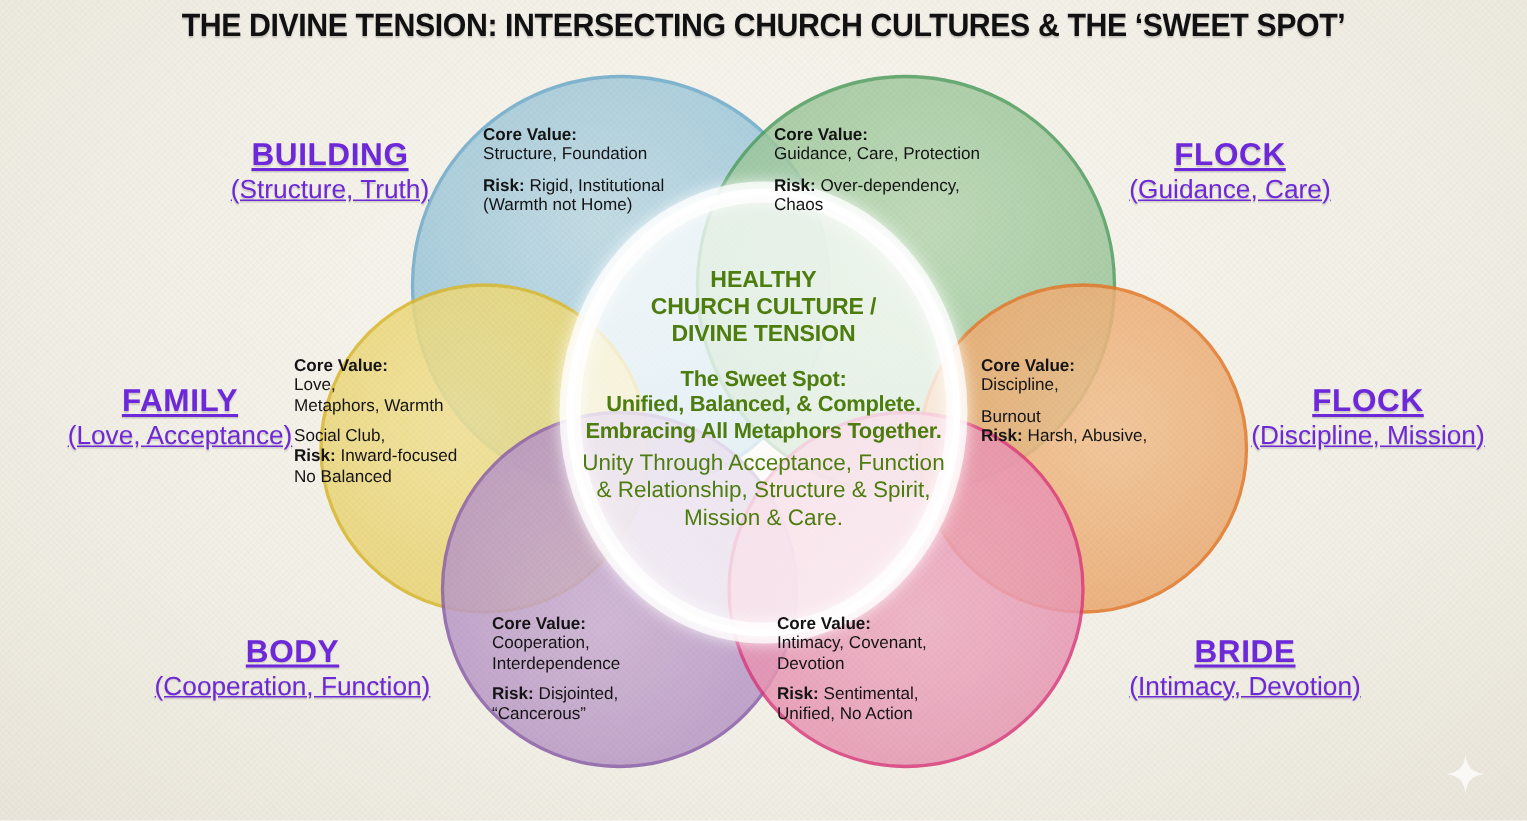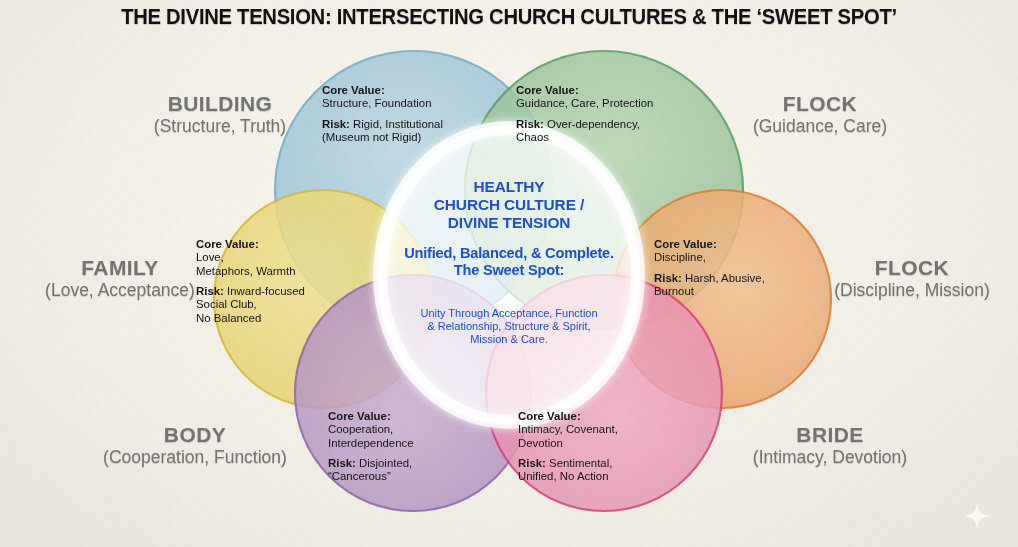--- a/index.html
+++ b/index.html
@@ -31,22 +31,23 @@
     text-shadow:0 1px 1px rgba(0,0,0,0.18);
     transform:scaleX(0.94);
   }
   #venn{
     position:absolute;left:0;top:0;width:1018px;height:547px;
   }
   .outer-label{
     position:absolute;
     text-align:center;
     line-height:1.12;
-    color:#737373;
+    color:#6d28d9;
     text-shadow:0 1px 1px rgba(0,0,0,0.16);
+    text-decoration:underline;
   }
   .outer-label .ol-title{
     font-size:21px;font-weight:bold;letter-spacing:0.4px;display:block;
   }
   .outer-label .ol-sub{
     font-size:17.5px;font-weight:normal;display:block;margin-top:1px;
   }
   .circle-text{
     position:absolute;
     text-align:left;
@@ -55,30 +56,30 @@
     color:#141414;
     width:175px;
   }
   .circle-text .cv-head,.circle-text .rk-head{font-weight:bold;}
   .circle-text .blk{display:block;}
   .circle-text .gap{height:7px;}
   #center-text{
     position:absolute;
     left:383px;top:178px;width:252px;
     text-align:center;
-    color:#1d4ed8;
+    color:#4d7c0f;
   }
   #center-text .ct-head{
     font-size:15.4px;font-weight:bold;line-height:1.16;letter-spacing:-0.1px;
   }
   #center-text .ct-sweet{
     font-size:14.6px;font-weight:bold;line-height:1.2;margin-top:13px;letter-spacing:-0.2px;
   }
   #center-text .ct-sub{
-    font-size:11px;font-weight:normal;line-height:1.22;margin-top:27px;
+    font-size:15px;font-weight:normal;line-height:1.22;margin-top:3px;
   }
   #sparkle{position:absolute;right:28px;bottom:18px;width:26px;height:26px;opacity:0.75;}
 </style>
 </head>
 <body>
 
 <div id="paper-texture"></div>
 
 <div id="title">THE DIVINE TENSION: INTERSECTING CHURCH CULTURES &amp; THE ‘SWEET SPOT’</div>
 
@@ -158,47 +159,47 @@
 <div class="outer-label" style="left:710px;top:423px;width:240px;">
   <span class="ol-title">BRIDE</span>
   <span class="ol-sub">(Intimacy, Devotion)</span>
 </div>
 
 <div class="circle-text" style="left:322px;top:84px;">
   <span class="blk"><b class="cv-head">Core Value:</b></span>
   <span class="blk">Structure, Foundation</span>
   <div class="gap"></div>
   <span class="blk"><b class="rk-head">Risk:</b> <span>Rigid, Institutional</span></span>
-  <span class="blk">(Museum not Rigid)</span>
+  <span class="blk">(Warmth not Home)</span>
 </div>
 
 <div class="circle-text" style="left:516px;top:84px;width:190px;">
   <span class="blk"><b class="cv-head">Core Value:</b></span>
   <span class="blk">Guidance, Care, Protection</span>
   <div class="gap"></div>
   <span class="blk"><b class="rk-head">Risk:</b> <span>Over-dependency,</span></span>
   <span class="blk">Chaos</span>
 </div>
 
 <div class="circle-text" style="left:196px;top:238px;width:168px;">
   <span class="blk"><b class="cv-head">Core Value:</b></span>
   <span class="blk">Love,</span>
   <span class="blk">Metaphors, Warmth</span>
   <div class="gap"></div>
+  <span class="blk">Social Club,</span>
   <span class="blk"><b class="rk-head">Risk:</b> <span>Inward-focused</span></span>
-  <span class="blk">Social Club,</span>
   <span class="blk">No Balanced</span>
 </div>
 
 <div class="circle-text" style="left:654px;top:238px;width:172px;">
   <span class="blk"><b class="cv-head">Core Value:</b></span>
   <span class="blk">Discipline,</span>
   <div class="gap"></div>
+  <span class="blk">Burnout</span>
   <span class="blk"><b class="rk-head">Risk:</b> <span>Harsh, Abusive,</span></span>
-  <span class="blk">Burnout</span>
 </div>
 
 <div class="circle-text" style="left:328px;top:410px;width:176px;">
   <span class="blk"><b class="cv-head">Core Value:</b></span>
   <span class="blk">Cooperation,</span>
   <span class="blk">Interdependence</span>
   <div class="gap"></div>
   <span class="blk"><b class="rk-head">Risk:</b> <span>Disjointed,</span></span>
   <span class="blk">“Cancerous”</span>
 </div>
@@ -212,22 +213,23 @@
   <span class="blk">Unified, No Action</span>
 </div>
 
 <div id="center-text">
   <div class="ct-head">
     <span style="display:block">HEALTHY</span>
     <span style="display:block">CHURCH CULTURE /</span>
     <span style="display:block">DIVINE TENSION</span>
   </div>
   <div class="ct-sweet">
+    <span style="display:block">The Sweet Spot:</span>
     <span style="display:block">Unified, Balanced, &amp; Complete.</span>
-    <span style="display:block">The Sweet Spot:</span>
+    <span style="display:block">Embracing All Metaphors Together.</span>
   </div>
   <div class="ct-sub">
     <span style="display:block">Unity Through Acceptance, Function</span>
     <span style="display:block">&amp; Relationship, Structure &amp; Spirit,</span>
     <span style="display:block">Mission &amp; Care.</span>
   </div>
 </div>
 
 <svg id="sparkle" viewBox="0 0 24 24" xmlns="http://www.w3.org/2000/svg">
   <path d="M12 0 C13 8 16 11 24 12 C16 13 13 16 12 24 C11 16 8 13 0 12 C8 11 11 8 12 0 Z" fill="#ffffff"></path>

